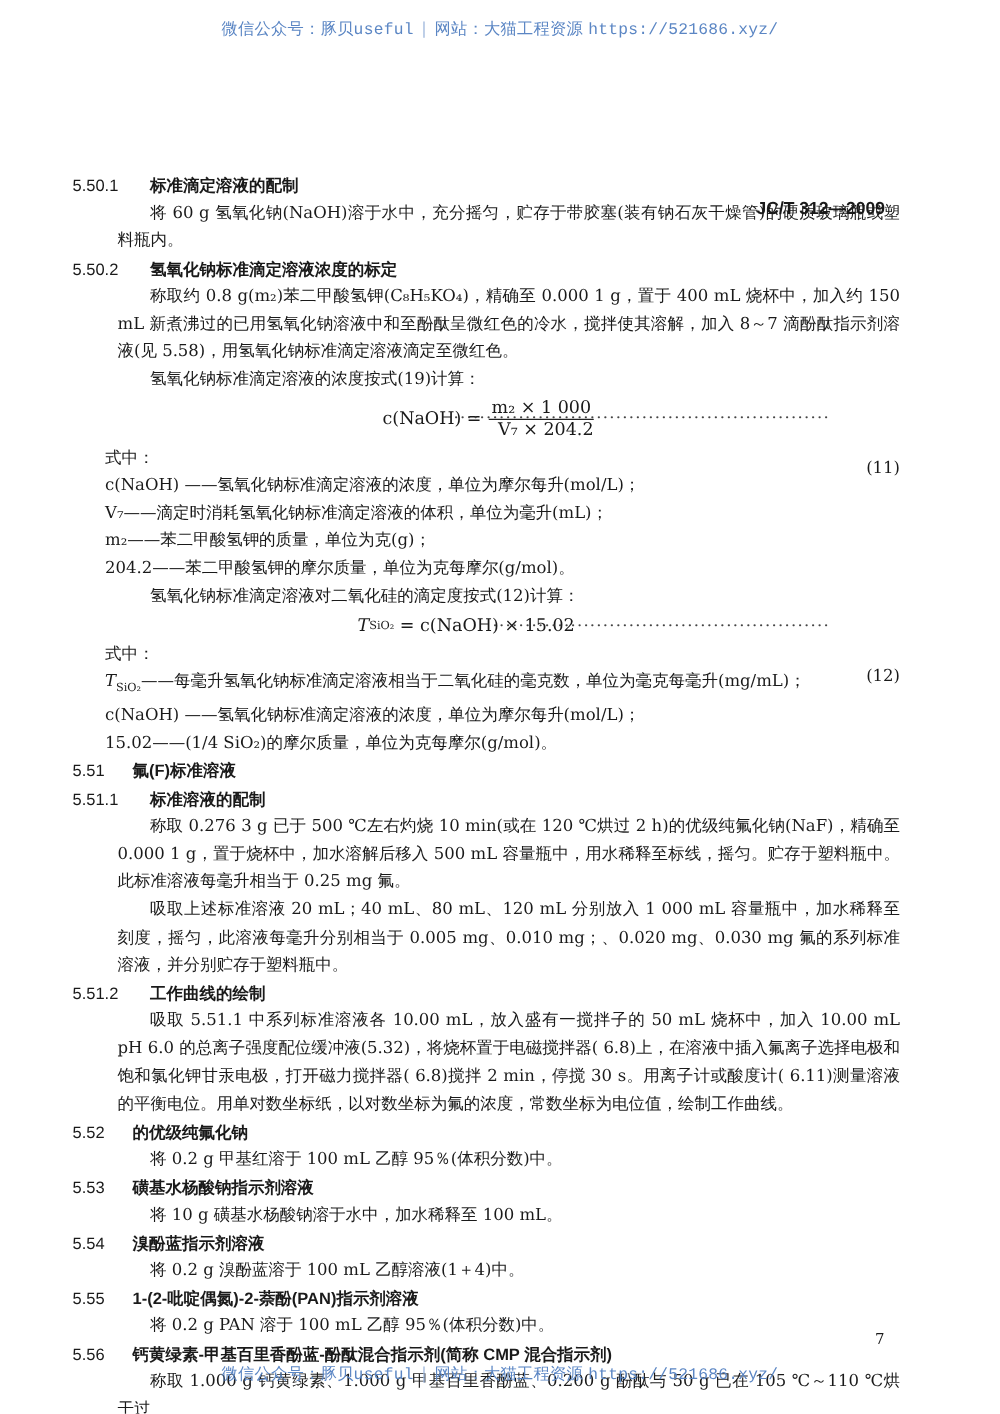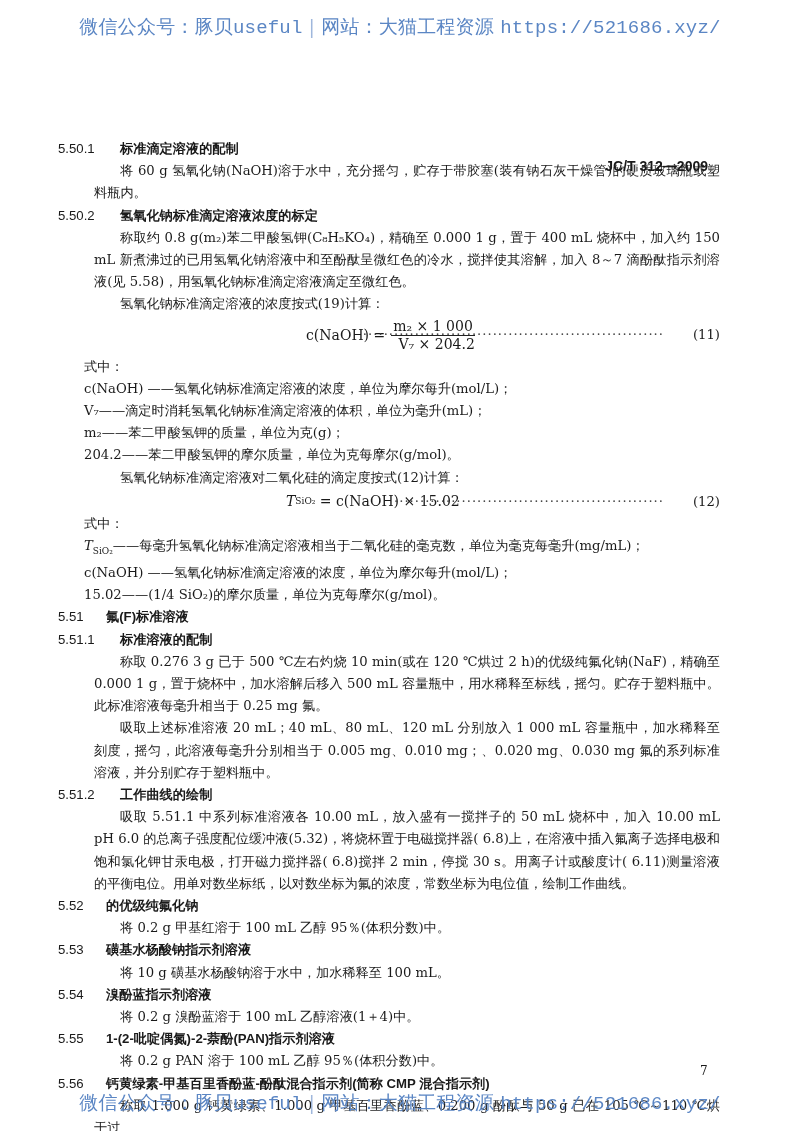--- a/index.html
+++ b/index.html
@@ -1,36 +1,36 @@
 <!DOCTYPE html>
 <html><head>
 <meta charset="utf-8">
 <style>
   html, body { margin:0; padding:0; background:#ffffff; }
   body { width:800px; height:1131px; position:relative; overflow:hidden;
          font-family:"DejaVu Serif","Liberation Serif",serif; color:#1a1a1a; }
-  .wm { position:absolute; left:0; width:800px; text-align:center; font-size:19px;
+  .wm { position:absolute; left:0; width:800px; text-align:center; font-size:13px;
         color:#5b86c4; font-family:"DejaVu Serif","Liberation Serif",serif; letter-spacing:0.2px; }
   .wm .mono { font-family:"Liberation Mono","DejaVu Sans Mono",monospace; }
   .wm .sep { color:#9fb7dc; margin:0 6px; }
   .stdno { position:absolute; top:114px; right:92px; font-size:14px; font-weight:bold;
            font-family:"Liberation Sans","DejaVu Sans",sans-serif;margin-top:44px; }
   .content { position:absolute; left:58px; top:138px; width:662px; font-size:13.2px; line-height:22.2px; }
   .h { font-family:"Liberation Sans","DejaVu Sans",sans-serif; font-weight:bold; font-size:13.2px; }
   .h .num { font-weight:normal; display:inline-block; min-width:62px; }
   .h .num.short { min-width:48px; }
   .p { text-indent:26px; text-align:justify;margin-left:36px; }
   .line { padding-left:26px; }
   .formula { position:relative; height:40px; }
   .formula.one { height:24px; }
   .fx { position:absolute; display:flex; align-items:center; font-size:14px; }
   .frac { display:inline-flex; flex-direction:column; align-items:flex-end; margin-left:6px; line-height:17px; }
   .frac .num-part { border-bottom:1px solid #222; padding:0 2px; }
   .dots { position:absolute; right:56px; letter-spacing:1px; color:#444; }
-  .eqno { position:absolute; right:0; }
+  .eqno { position:absolute; right:0;margin-top:40px; }
   i.v { font-style:italic; }
   sub { font-size:9px; }
   .pageno { position:absolute; top:1064px; left:700px; font-size:12px; }
 </style>
 </head>
 <body>
 
 <div class="wm" style="top:14px;">
   <span>微信公众号：</span><span class="mono">豚贝useful</span><span class="sep">|</span><span>网站：</span><span>大猫工程资源</span> <span class="mono">https://521686.xyz/</span>
 </div>

